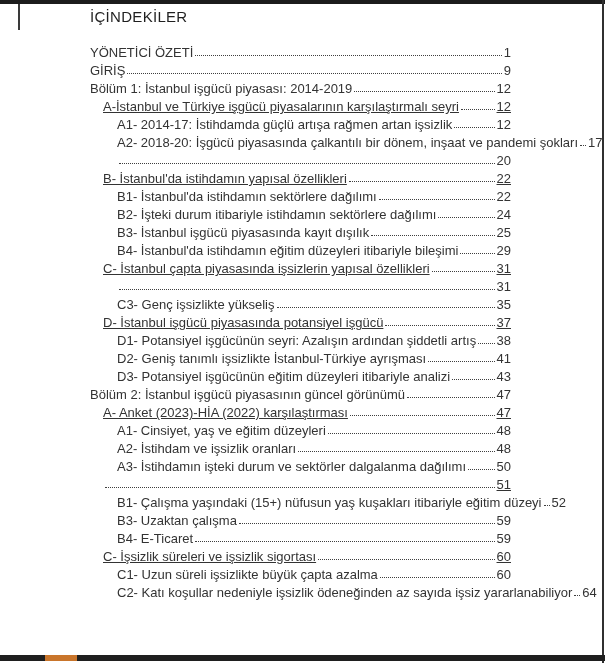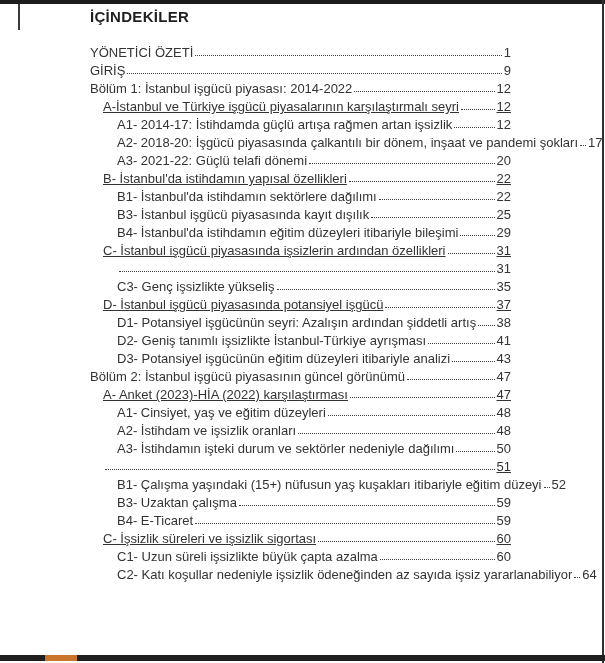--- a/index.html
+++ b/index.html
@@ -27,21 +27,21 @@
     width: 605px; height: 6px; background: #1f1f1f;
   }
   .scrollbar-thumb {
     position: absolute; top: 655px; left: 45px;
     width: 32px; height: 6px; background: #c9752b;
   }
   .content {
     position: absolute; left: 90px; top: 8px; width: 421px;
   }
   .doc-title {
-    font-size: 15px; font-weight: bold; color: #1f1f1f;
+    font-size: 15px; font-weight: normal; color: #1f1f1f;
     letter-spacing: 0.3px; line-height: 18px;
   }
   .toc { margin-top: 16px; }
   .toc-row {
     display: flex; align-items: flex-end;
     height: 18px; font-size: 13px; color: #333333;
     cursor: pointer;
   }
   .toc-row.lvl1 { padding-left: 13px; text-decoration: underline; }
   .toc-row.lvl2 { padding-left: 27px; }
@@ -67,66 +67,70 @@
         <span class="toc-label">YÖNETİCİ ÖZETİ</span>
         <span class="leader"></span>
         <span class="toc-page">1</span>
       </div>
       <div class="toc-row lvl0">
         <span class="toc-label">GİRİŞ</span>
         <span class="leader"></span>
         <span class="toc-page">9</span>
       </div>
       <div class="toc-row lvl0">
-        <span class="toc-label">Bölüm 1: İstanbul işgücü piyasası: 2014-2022</span>
+        <span class="toc-label">Bölüm 1: İstanbul işgücü piyasası: 2014-2019</span>
         <span class="leader"></span>
         <span class="toc-page">12</span>
       </div>
       <div class="toc-row lvl1">
         <span class="toc-label">A-İstanbul ve Türkiye işgücü piyasalarının karşılaştırmalı seyri</span>
         <span class="leader"></span>
         <span class="toc-page">12</span>
       </div>
       <div class="toc-row lvl2">
         <span class="toc-label">A1- 2014-17: İstihdamda güçlü artışa rağmen artan işsizlik</span>
         <span class="leader"></span>
         <span class="toc-page">12</span>
       </div>
       <div class="toc-row lvl2">
         <span class="toc-label">A2- 2018-20: İşgücü piyasasında çalkantılı bir dönem, inşaat ve pandemi şokları</span>
         <span class="leader"></span>
         <span class="toc-page">17</span>
       </div>
       <div class="toc-row lvl2">
-        <span class="toc-label">A3- 2021-22: Güçlü telafi dönemi</span>
         <span class="leader"></span>
         <span class="toc-page">20</span>
       </div>
       <div class="toc-row lvl1">
         <span class="toc-label">B- İstanbul'da istihdamın yapısal özellikleri</span>
         <span class="leader"></span>
         <span class="toc-page">22</span>
       </div>
       <div class="toc-row lvl2">
         <span class="toc-label">B1- İstanbul'da istihdamın sektörlere dağılımı</span>
         <span class="leader"></span>
         <span class="toc-page">22</span>
       </div>
       <div class="toc-row lvl2">
+        <span class="toc-label">B2- İşteki durum itibariyle istihdamın sektörlere dağılımı</span>
+        <span class="leader"></span>
+        <span class="toc-page">24</span>
+      </div>
+      <div class="toc-row lvl2">
         <span class="toc-label">B3- İstanbul işgücü piyasasında kayıt dışılık</span>
         <span class="leader"></span>
         <span class="toc-page">25</span>
       </div>
       <div class="toc-row lvl2">
         <span class="toc-label">B4- İstanbul'da istihdamın eğitim düzeyleri itibariyle bileşimi</span>
         <span class="leader"></span>
         <span class="toc-page">29</span>
       </div>
       <div class="toc-row lvl1">
-        <span class="toc-label">C- İstanbul işgücü piyasasında işsizlerin ardından özellikleri</span>
+        <span class="toc-label">C- İstanbul çapta piyasasında işsizlerin yapısal özellikleri</span>
         <span class="leader"></span>
         <span class="toc-page">31</span>
       </div>
       <div class="toc-row lvl2">
         <span class="leader"></span>
         <span class="toc-page">31</span>
       </div>
       <div class="toc-row lvl2">
         <span class="toc-label">C3- Genç işsizlikte yükseliş</span>
         <span class="leader"></span>
@@ -166,21 +170,21 @@
         <span class="toc-label">A1- Cinsiyet, yaş ve eğitim düzeyleri</span>
         <span class="leader"></span>
         <span class="toc-page">48</span>
       </div>
       <div class="toc-row lvl2">
         <span class="toc-label">A2- İstihdam ve işsizlik oranları</span>
         <span class="leader"></span>
         <span class="toc-page">48</span>
       </div>
       <div class="toc-row lvl2">
-        <span class="toc-label">A3- İstihdamın işteki durum ve sektörler nedeniyle dağılımı</span>
+        <span class="toc-label">A3- İstihdamın işteki durum ve sektörler dalgalanma dağılımı</span>
         <span class="leader"></span>
         <span class="toc-page">50</span>
       </div>
       <div class="toc-row lvl1">
         <span class="leader"></span>
         <span class="toc-page">51</span>
       </div>
       <div class="toc-row lvl2">
         <span class="toc-label">B1- Çalışma yaşındaki (15+) nüfusun yaş kuşakları itibariyle eğitim düzeyi</span>
         <span class="leader"></span>

